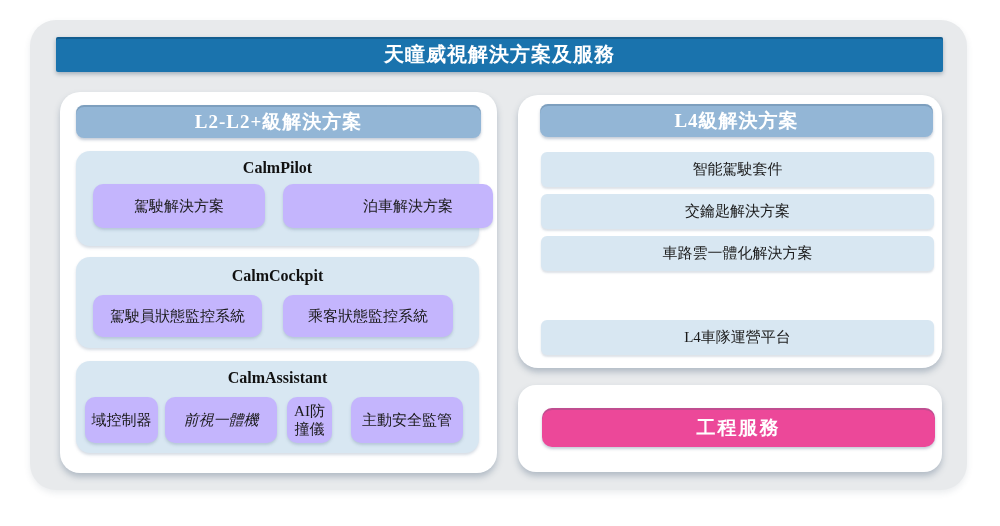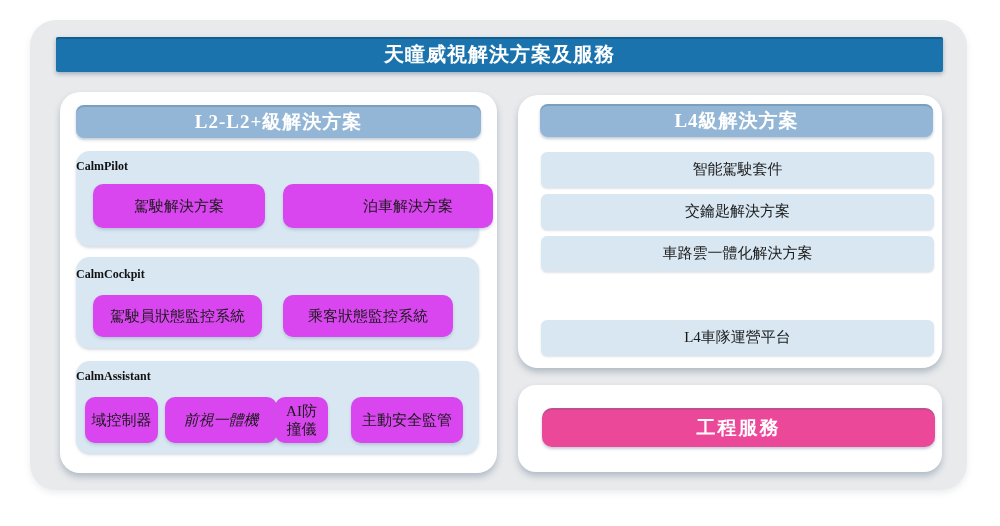--- a/index.html
+++ b/index.html
@@ -48,40 +48,40 @@
 
   
   .group{
     position:absolute;left:16px;width:403px;background:#d8e7f2;border-radius:14px;
     box-shadow:0 2px 3px rgba(120,140,165,.30);
   }
   .group-pilot{top:59px;height:95px;}
   .group-cockpit{top:165px;height:91px;}
   .group-assistant{top:269px;height:92px;}
   .group-title{
-    position:absolute;left:0;top:8px;width:100%;
-    font-weight:bold;font-size:12px;color:#111111;
+    position:absolute;left:0;top:8px;width:100%;text-align:center;
+    font-weight:bold;font-size:16px;color:#111111;
   }
   .group-cockpit .group-title{top:10px;}
 
   
   .item-box{
-    position:absolute;background:#d946ef;border-radius:10px;
+    position:absolute;background:#c4b5fd;border-radius:10px;
     display:flex;align-items:center;justify-content:center;
     font-size:15px;color:#1a1a1a;text-align:center;
     white-space:pre-line;line-height:1.2;
     box-shadow:0 2px 3px rgba(120,140,165,.35);
   }
   .gp-1{left:17px;top:33px;width:172px;height:44px;}
   .gp-2{left:207px;top:33px;width:170px;height:44px;padding-left:40px;}
   .gc-1{left:17px;top:38px;width:169px;height:42px;}
   .gc-2{left:207px;top:38px;width:170px;height:42px;}
   .ga-1{left:9px;top:36px;width:73px;height:46px;}
   .ga-2{left:89px;top:36px;width:112px;height:46px;font-style:italic;}
-  .ga-3{left:199px;top:36px;width:53px;height:46px;}
+  .ga-3{left:211px;top:36px;width:45px;height:46px;}
   .ga-4{left:275px;top:36px;width:112px;height:46px;}
 
   
   .l4-row{
     position:absolute;left:23px;width:393px;height:35px;
     background:#d8e7f2;border-radius:6px;
     display:flex;align-items:center;justify-content:center;
     font-size:15px;color:#1a1a1a;
     box-shadow:0 2px 2px rgba(120,140,165,.25);
   }

